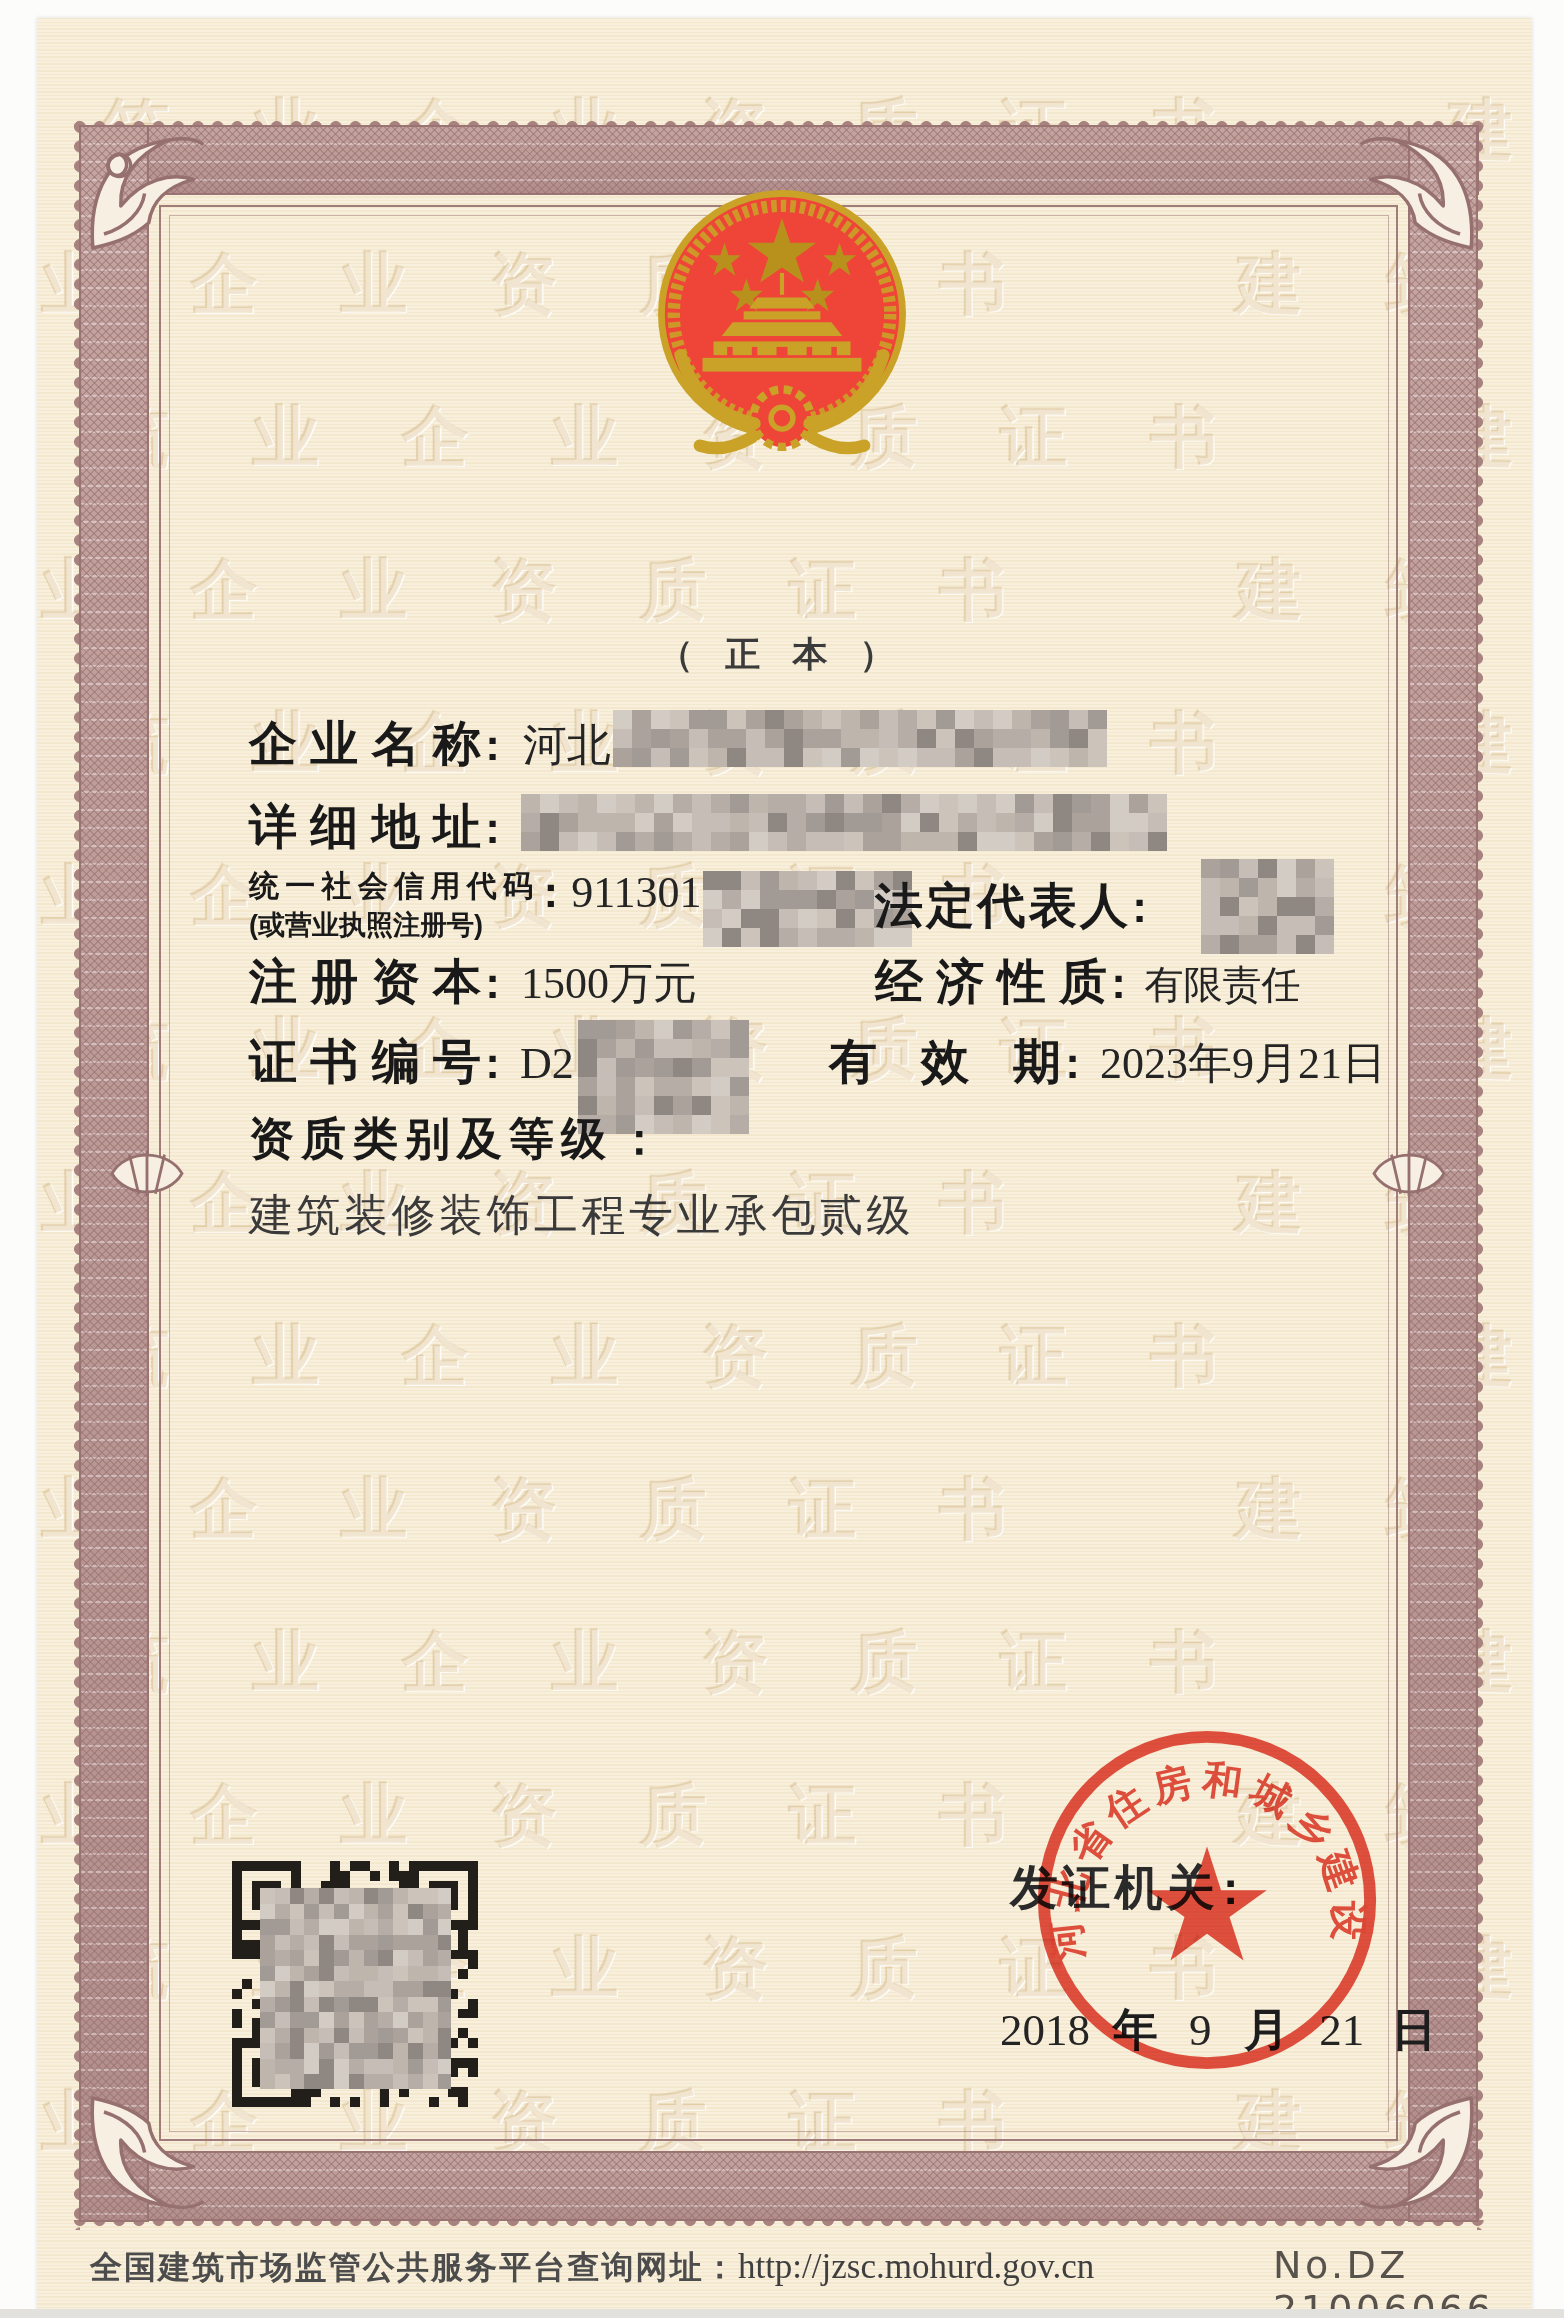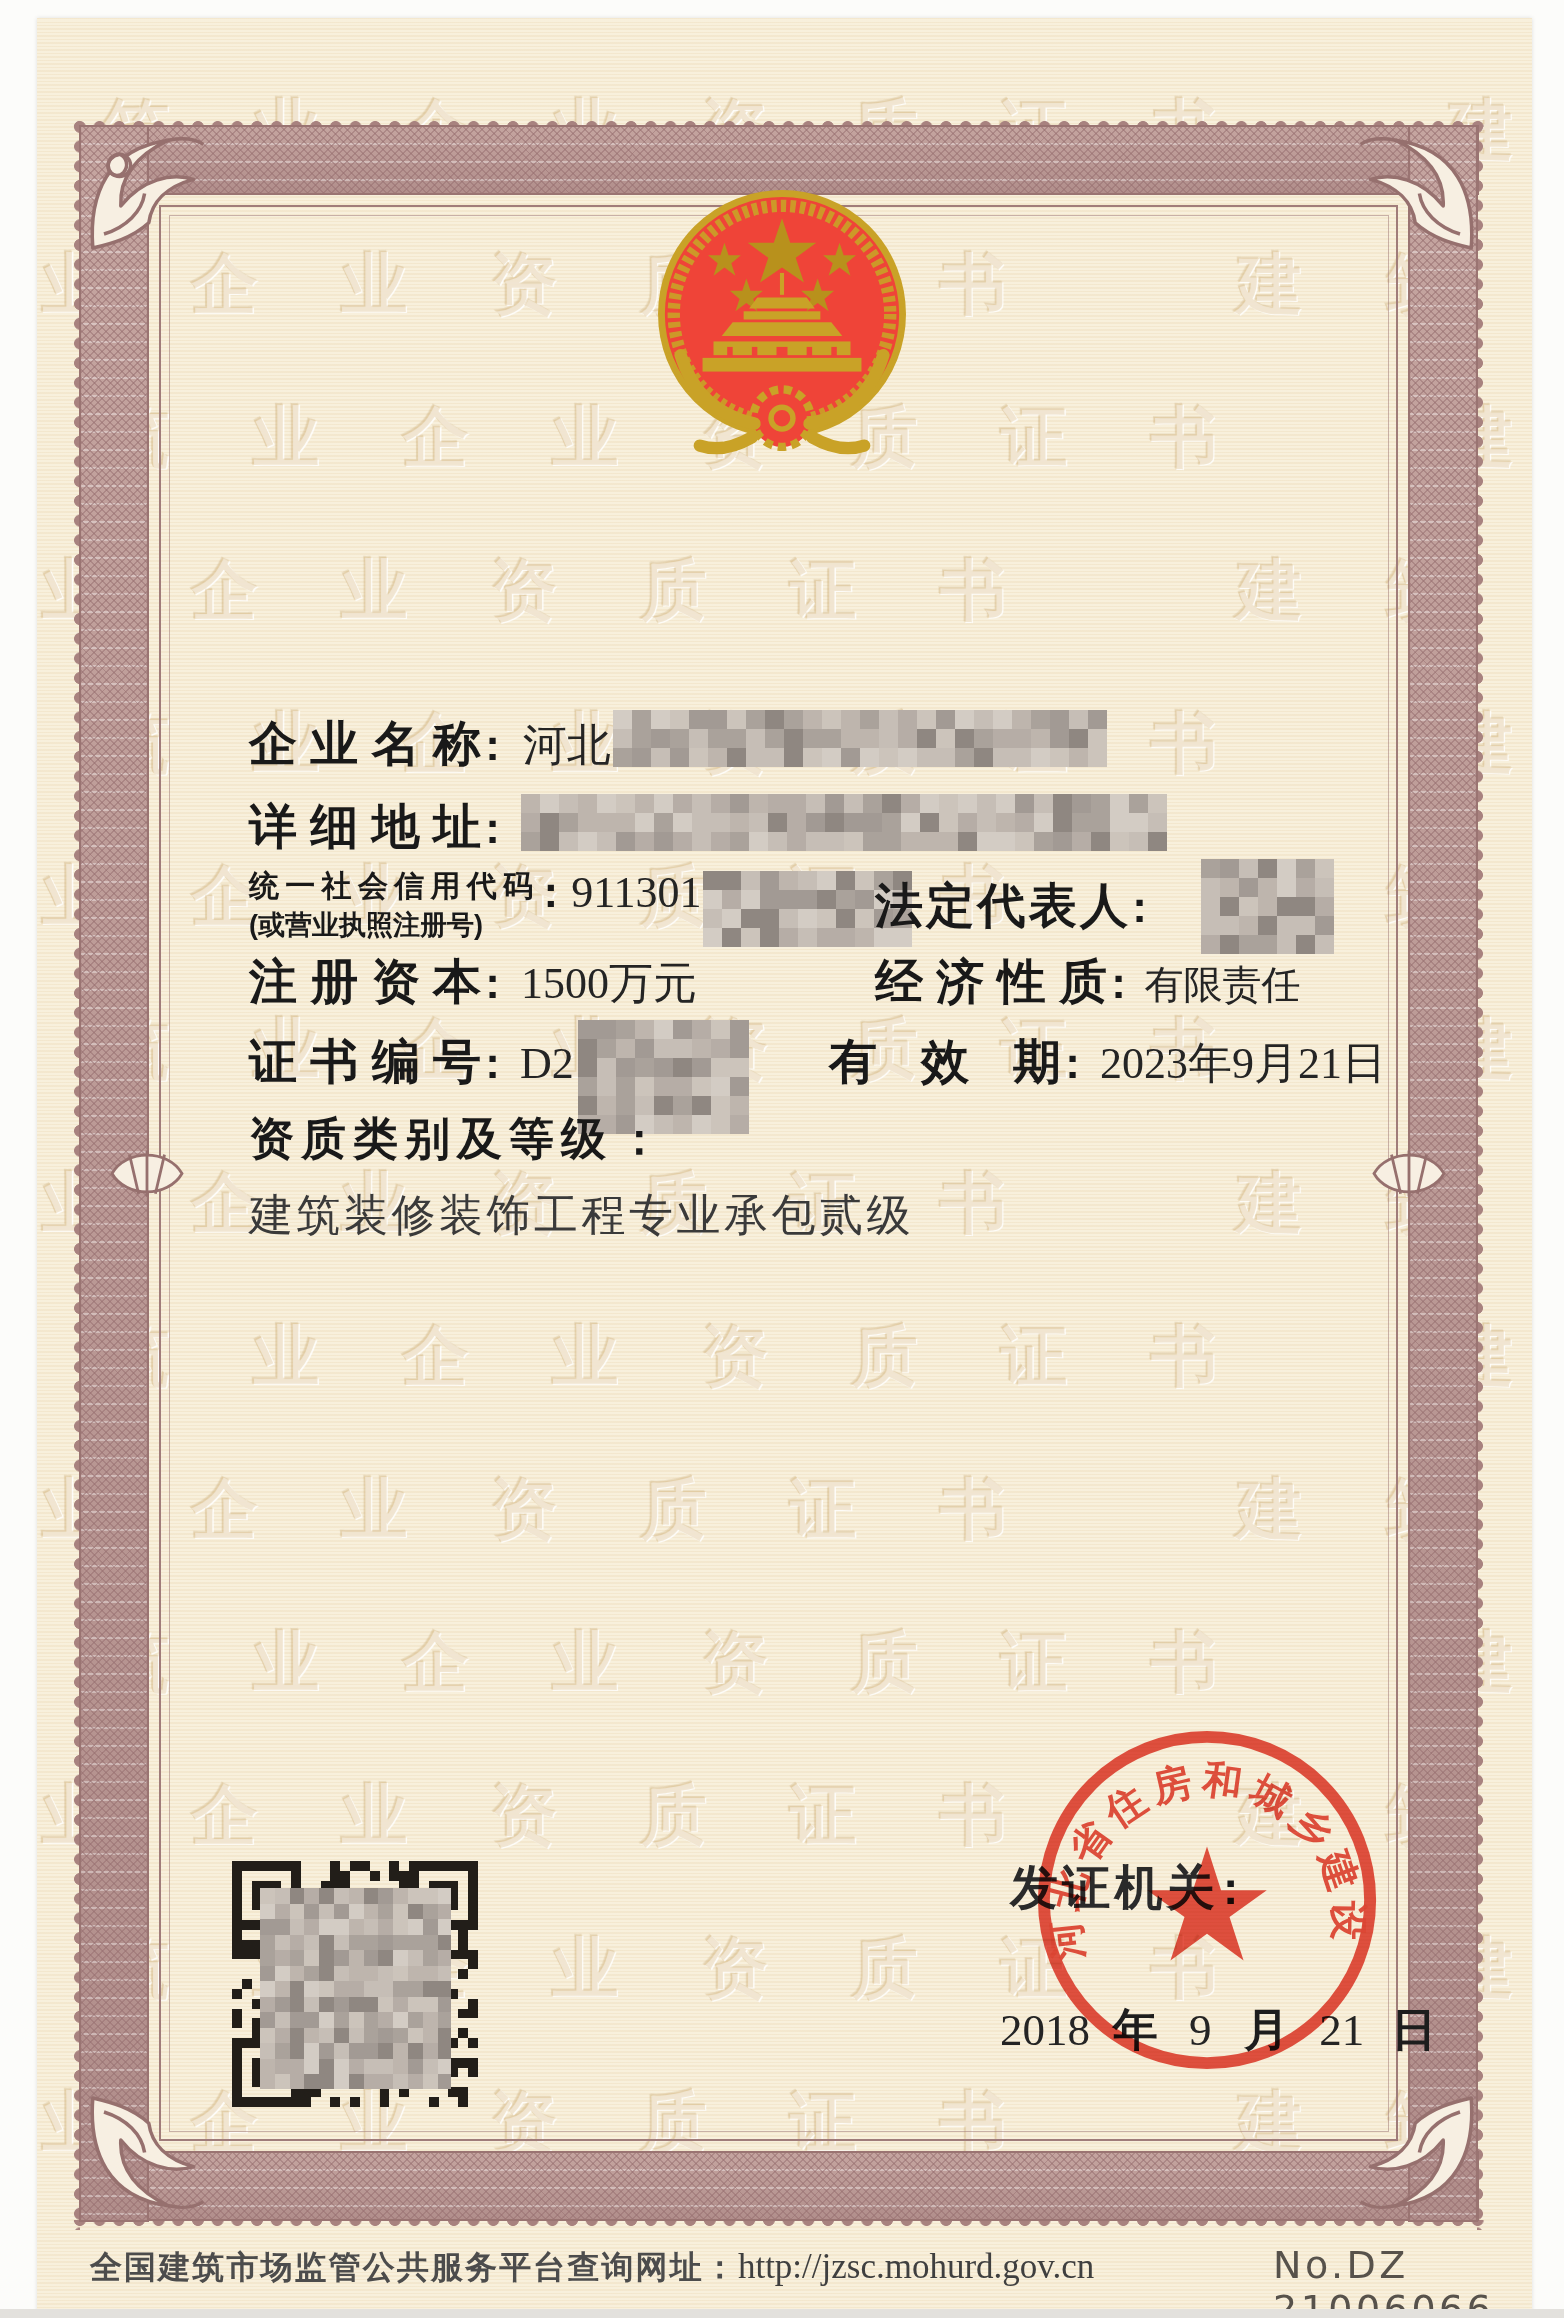--- a/index.html
+++ b/index.html
@@ -248,20 +248,21 @@
       <circle cx="100" cy="168" r="8" fill="none" stroke="#c9a227" stroke-width="4"></circle>
       <g stroke="#c9a227" stroke-width="9" fill="none" stroke-linecap="round">
         <path d="M80,172 C52,166 34,148 26,122"></path>
         <path d="M120,172 C148,166 166,148 174,122"></path>
         <path d="M78,182 C64,190 52,192 40,188"></path>
         <path d="M122,182 C136,190 148,192 160,188"></path>
       </g>
     </svg>
   </div>
 
+  <div class="cert-subtitle">（ 正 本 ）</div>
 
   <div class="row" style="left:249px; top:712px;">
     <span class="lbl lbl-main">企业名称</span><span class="colon">:</span>
     <span class="val" style="margin-left:19.7px;">河北</span>
   </div>
   <div class="mosaic" style="left: 613px; top: 710px; grid-template-columns: repeat(26, 19px); grid-template-rows: repeat(3, 19px);">
       <span style="background: rgb(211, 204, 196);"></span>
       <span style="background: rgb(170, 162, 155);"></span>
       <span style="background: rgb(211, 204, 196);"></span>
       <span style="background: rgb(204, 196, 187);"></span>

